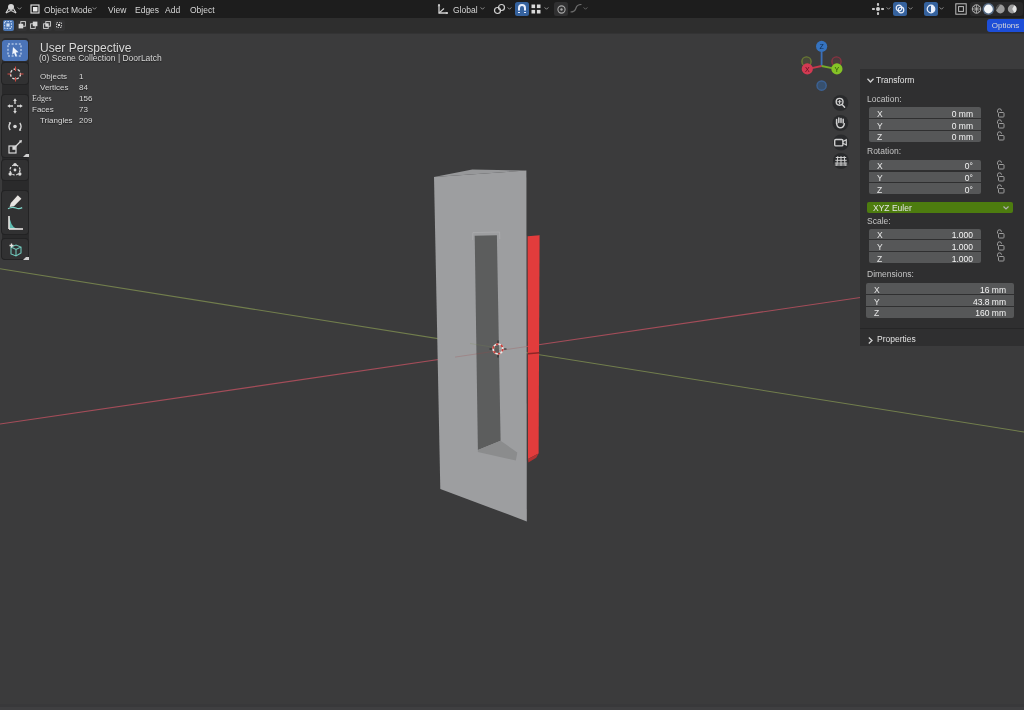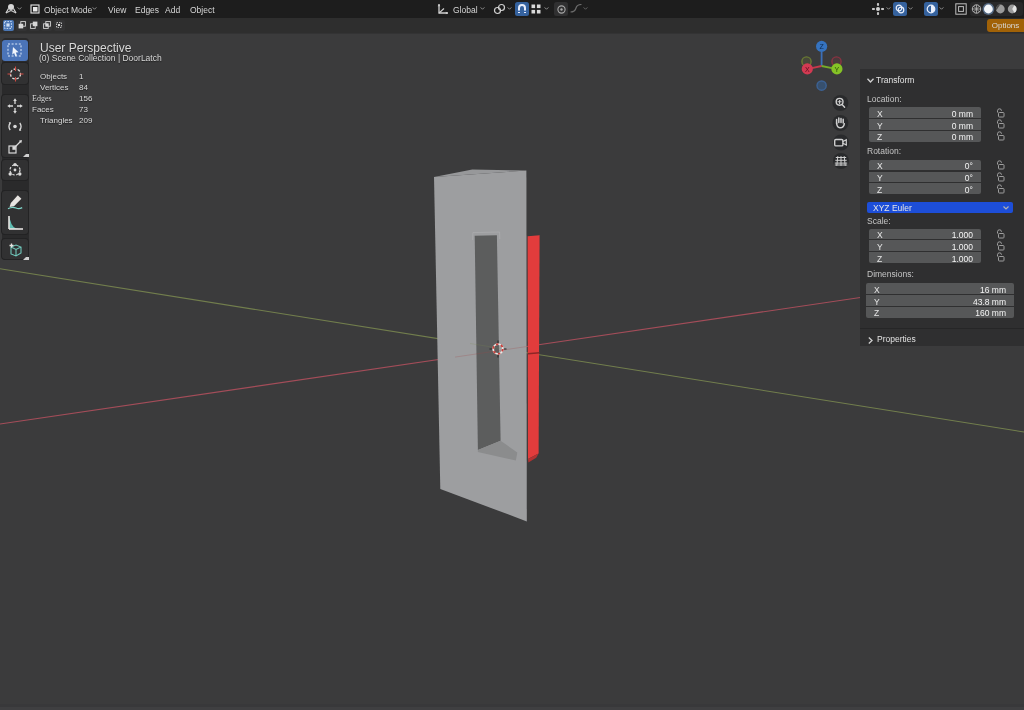--- a/index.html
+++ b/index.html
@@ -232,21 +232,21 @@
       <rect x="0.6" y="2.8" width="4.6" height="4.6" fill="none" stroke="#d8d8d8" stroke-width="0.9"></rect>
       <rect x="2.8" y="2.8" width="2.4" height="2.4" fill="#d8d8d8"></rect>
     </svg>
   </div>
   <div class="abs" style="left:53.5px;top:1.5px;width:11px;height:11px;background:#333334;border-radius:2px;">
     <svg class="abs" style="left:1.5px;top:1.5px" width="8" height="8" viewBox="0 0 8 8">
       <rect x="1.6" y="1.6" width="4.8" height="4.8" fill="none" stroke="#d8d8d8" stroke-width="0.9" stroke-dasharray="1.4 1"></rect>
       <rect x="3" y="3" width="2" height="2" fill="#d8d8d8"></rect>
     </svg>
   </div>
-  <div class="abs" style="left:987px;top:1px;width:37px;height:13px;background:#a16207;border-radius:3px 0 0 3px;">
+  <div class="abs" style="left:987px;top:1px;width:37px;height:13px;background:#1d4ed8;border-radius:3px 0 0 3px;">
     <div style="color:#d8d8d8;font-size:8px;text-align:center;margin-top:2px;">Options</div>
   </div>
 </div>
 
 <div id="toolbar" class="abs" style="left:0;top:0;width:0;height:0;z-index:15;">
   <div class="abs" style="left:1.5px;top:38px;width:27.5px;height:222px;background:#2a2a2b;border-radius:4px;"></div>
 
   <div class="abs" style="left:2px;top:39.5px;width:26px;height:21px;background:#4b74b8;border-radius:3px;">
     <svg class="abs" style="left:5px;top:3px" width="16" height="15" viewBox="0 0 16 15">
       <rect x="1" y="1" width="13" height="12" fill="none" stroke="#dce8fa" stroke-width="1" stroke-dasharray="2 1.6"></rect>
@@ -351,21 +351,21 @@
       <span class="val">0°</span>
     </div>
   <div class="prow" style="left:9px;top:102.5px;width:112px;height:10.7px;border-radius:0;">
       <span class="ax">Y</span>
       <span class="val">0°</span>
     </div>
   <div class="prow" style="left:9px;top:114.3px;width:112px;height:10.7px;border-radius:0 0 2px 2px;">
       <span class="ax">Z</span>
       <span class="val">0°</span>
     </div>
-  <div class="abs" style="left:7px;top:132.5px;width:146px;height:11.5px;background:#1d4ed8;border-radius:2px;color:#e5e5e5;">
+  <div class="abs" style="left:7px;top:132.5px;width:146px;height:11.5px;background:#4d7c0f;border-radius:2px;color:#e5e5e5;">
     <span style="position:absolute;left:6px;top:1.5px;font-size:8.5px;">XYZ Euler</span>
     <svg class="abs" style="right:4px;top:4px" width="6" height="4" viewBox="0 0 6 4">
         <path d="M0.5 0.5 L3 3 L5.5 0.5" stroke="#b0b0b0" stroke-width="1.2" fill="none"></path>
       </svg>
   </div>
   <div class="plabel" style="left:7px;top:147px;">Scale:</div>
   <div class="prow" style="left:9px;top:159.5px;width:112px;height:10.7px;border-radius:2px 2px 0 0;">
       <span class="ax">X</span>
       <span class="val">1.000</span>
     </div>

